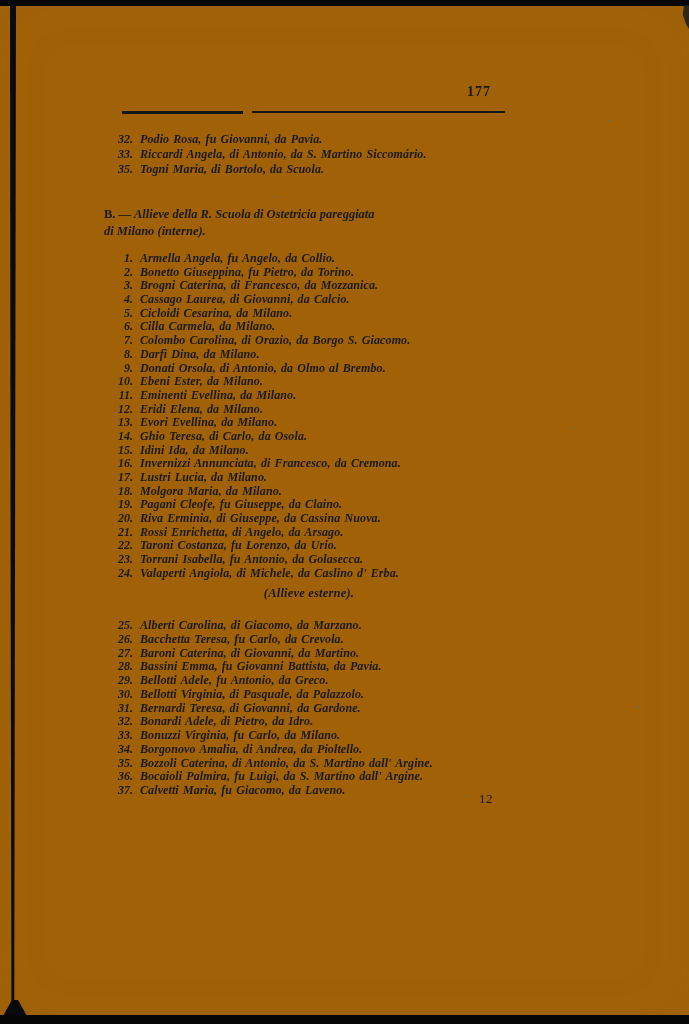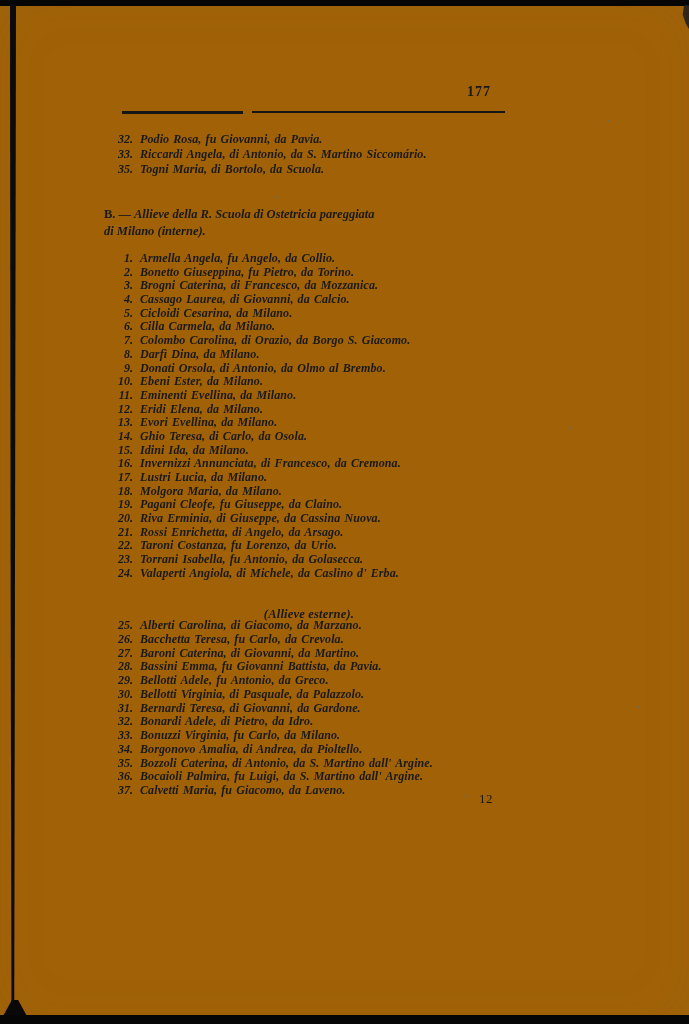--- a/index.html
+++ b/index.html
@@ -39,21 +39,21 @@
   .list-esterne .row{height:13.75px;line-height:13.75px;}
   .row .num{display:inline-block;width:27px;text-align:right;margin-right:7px;
     font-size:12px;font-weight:bold;}
   .row .txt{font-size:12px;font-weight:bold;letter-spacing:.1px;word-spacing:1px;}
 
   
   .section-heading{position:absolute;top:206px;left:104px;width:410px;text-align:left;
     line-height:16.5px;font-size:12.5px;font-weight:bold;}
   .section-heading .it{font-style:italic;}
   .section-heading .dash{padding:0 3px;}
-  .esterne-heading{position:absolute;top:607px;left:104px;width:410px;text-align:center;
+  .esterne-heading{position:absolute;top:586px;left:104px;width:410px;text-align:center;
     font-size:12.5px;font-weight:bold;font-style:italic;letter-spacing:.2px;}
   .footer-number{position:absolute;top:791px;left:458px;width:35px;text-align:right;
     font-size:13px;font-weight:normal;letter-spacing:.5px;}
 </style>
 </head>
 <body>
 
 <div class="scan">
 
   <div class="edge-top"></div>

